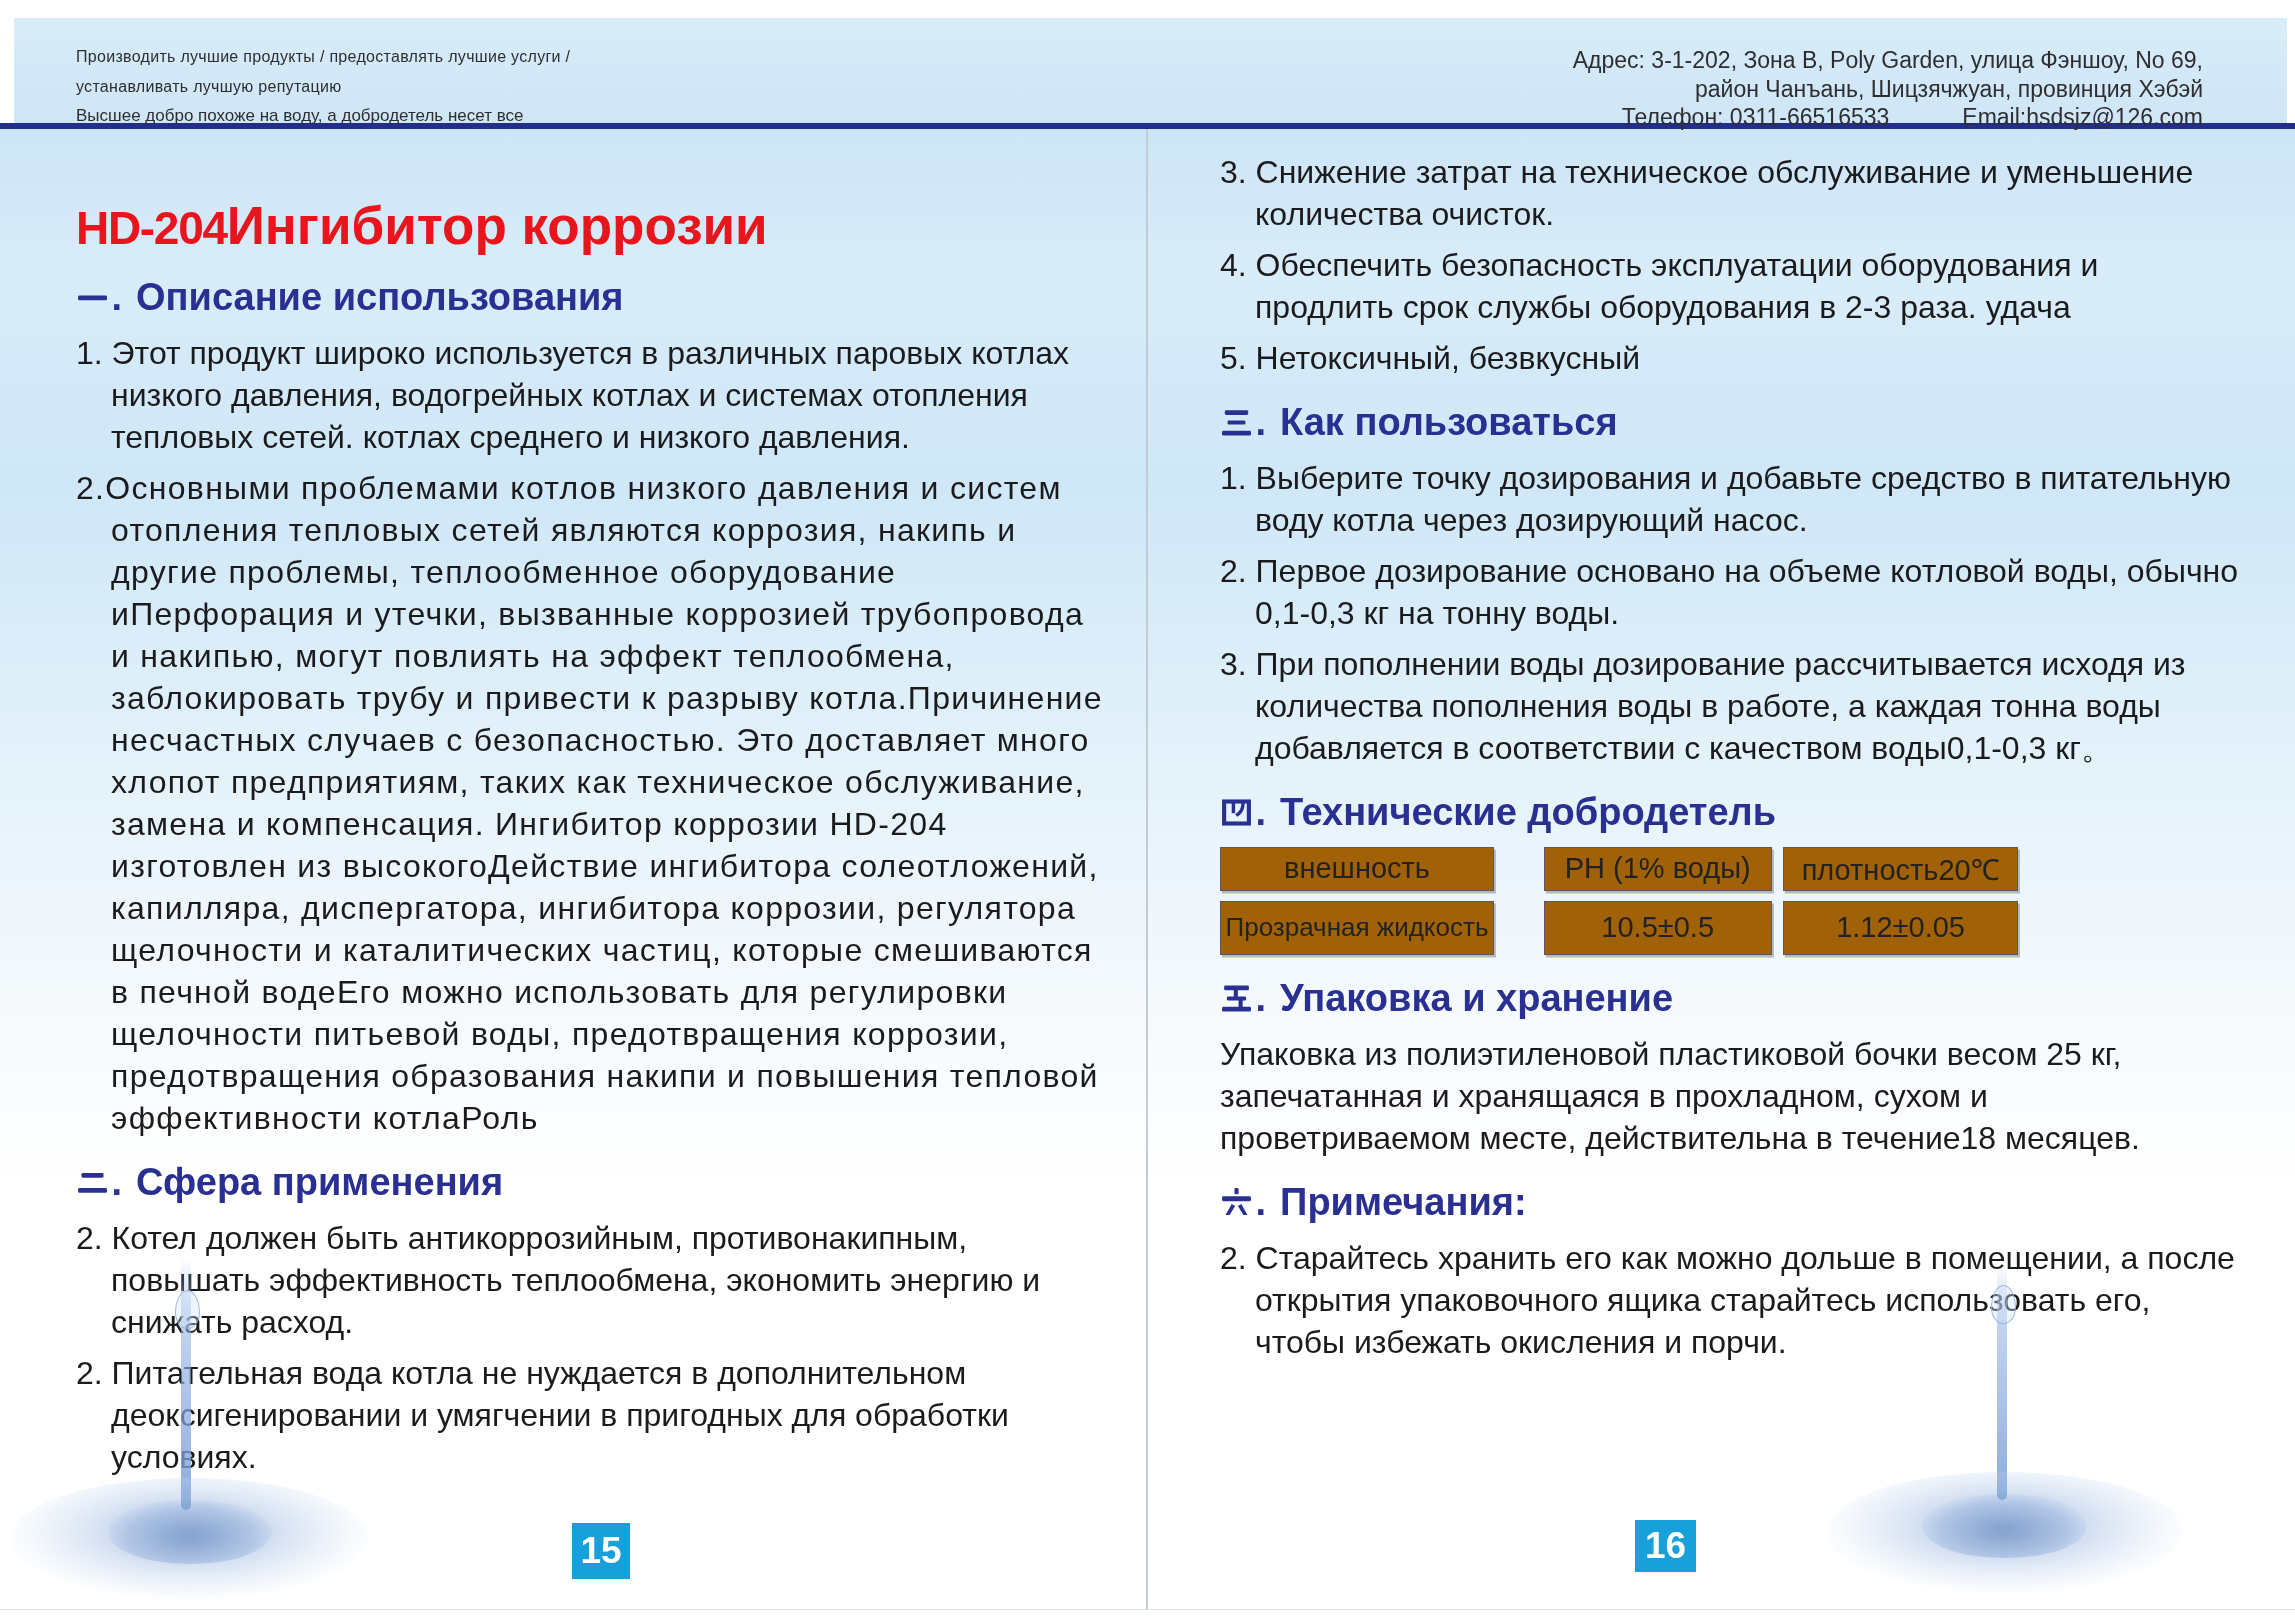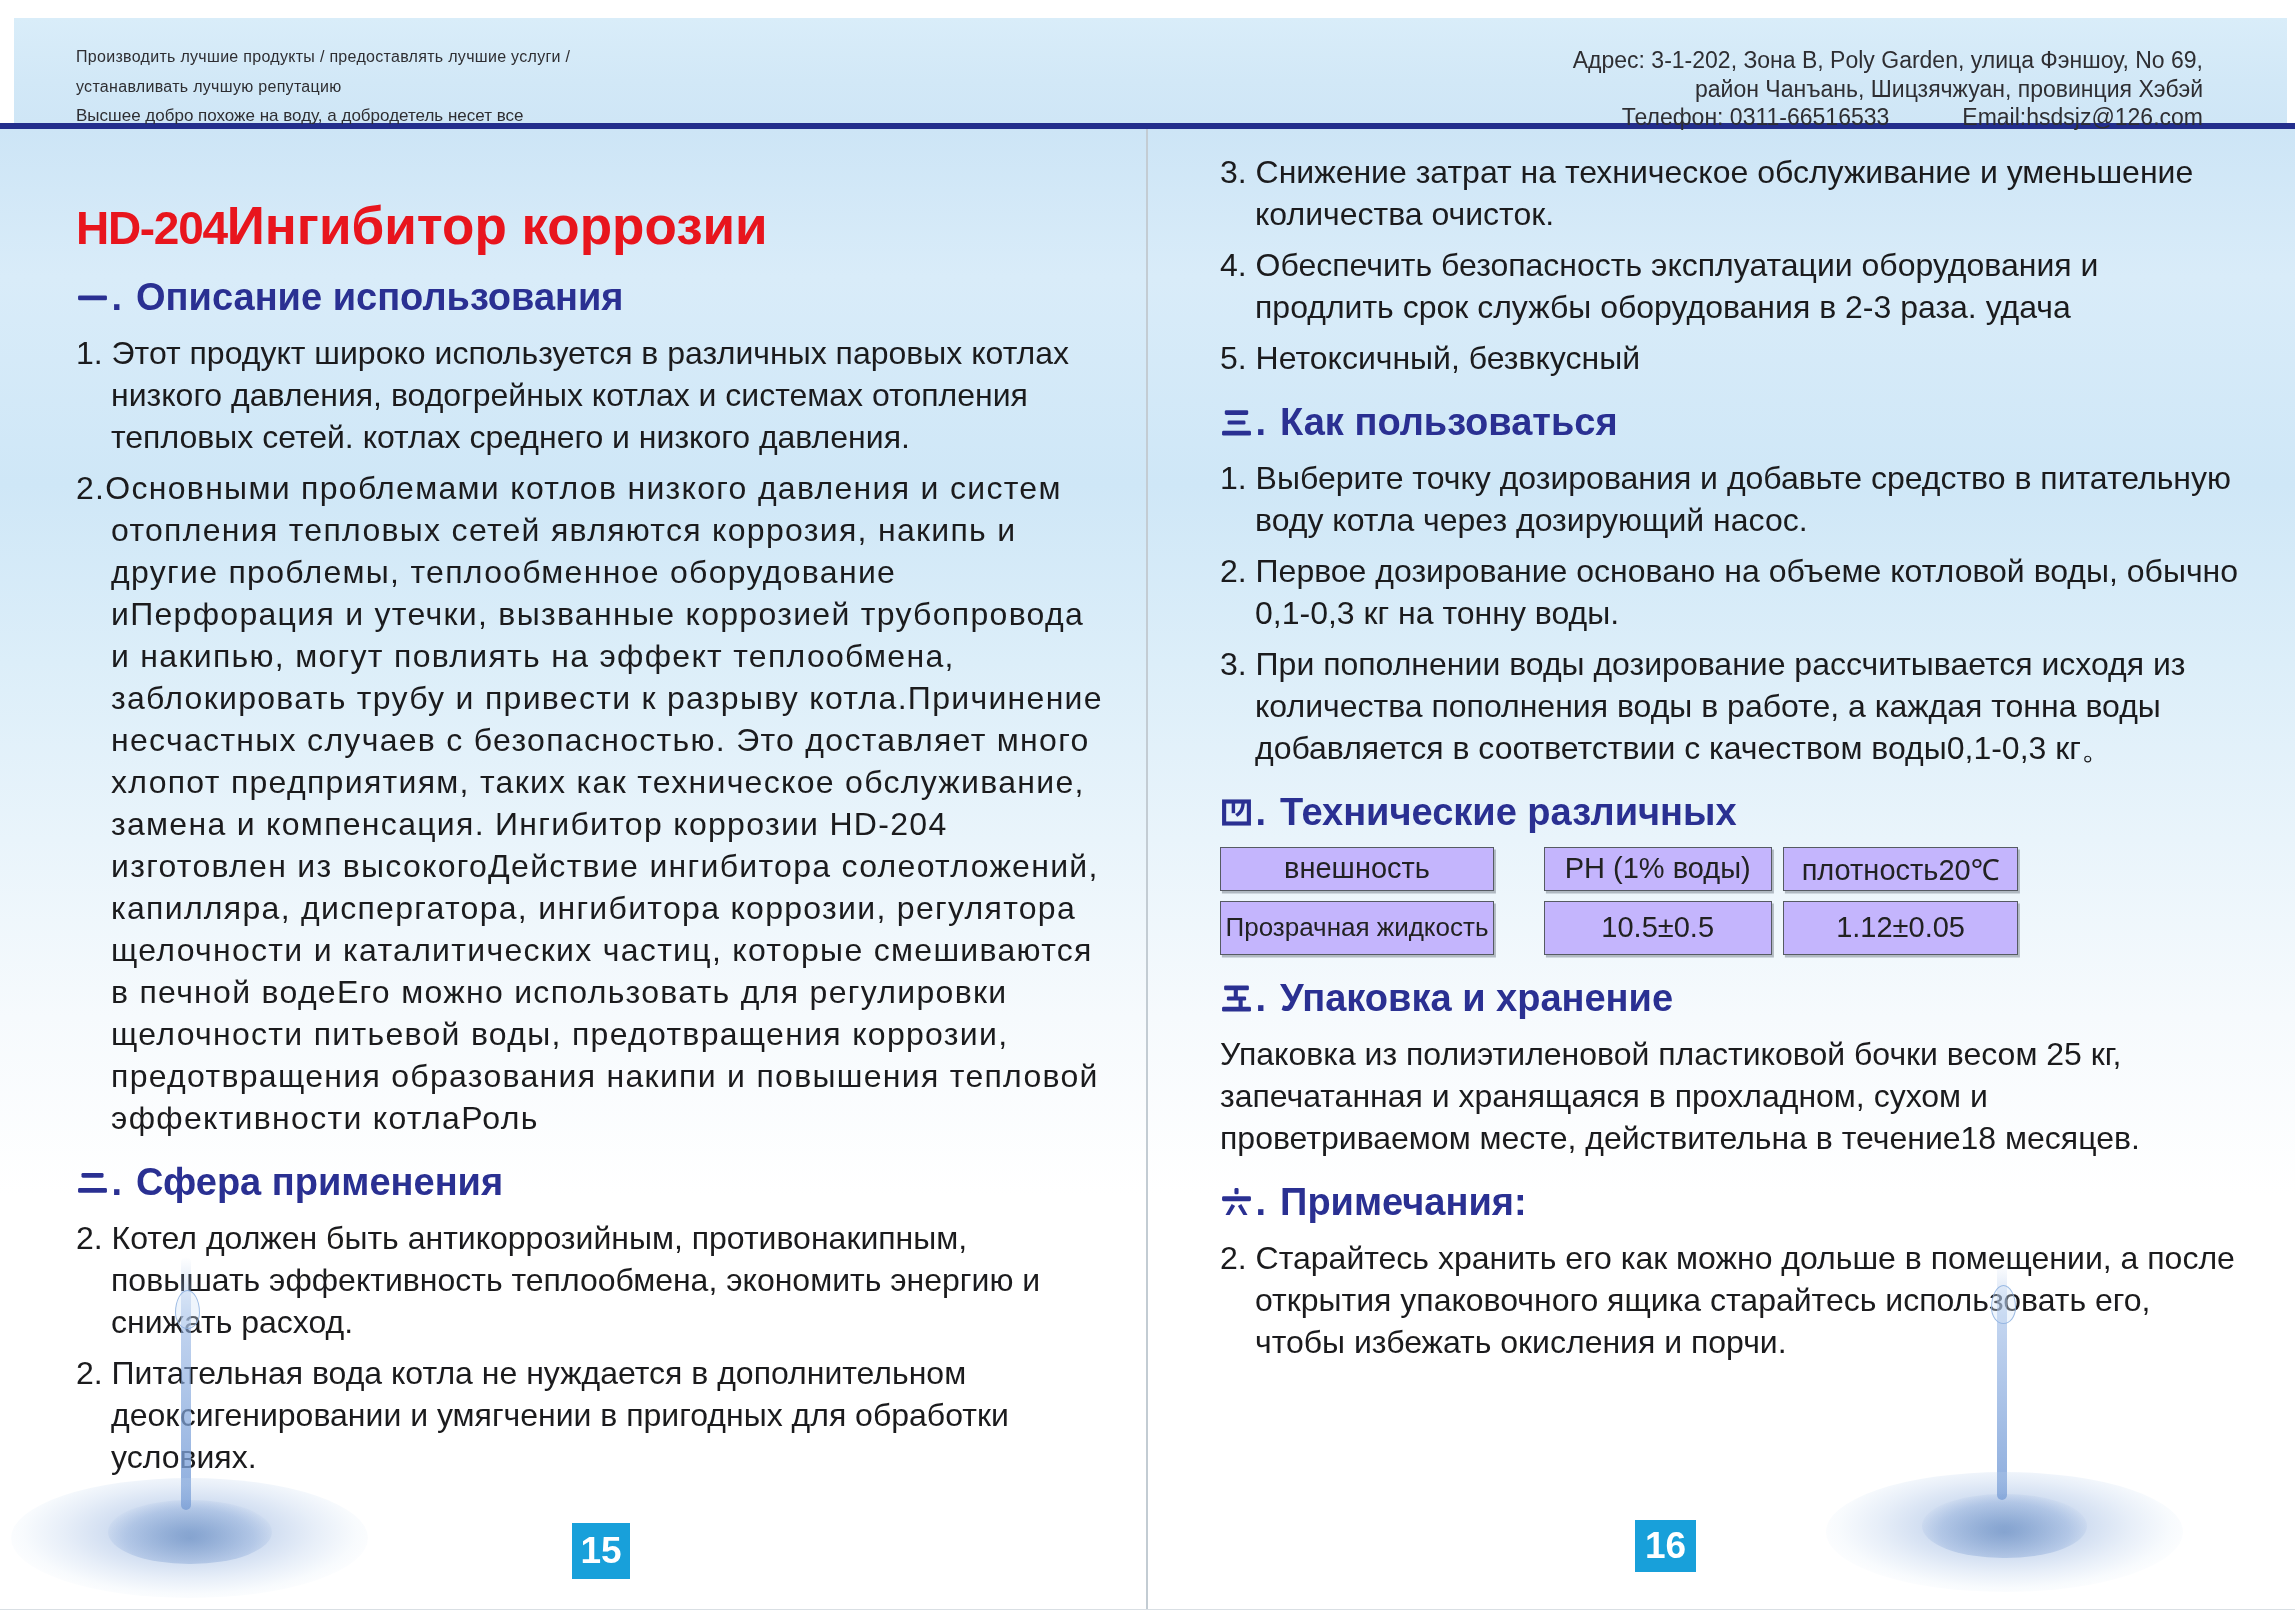--- a/index.html
+++ b/index.html
@@ -52,21 +52,21 @@
   .body-item{
     font-size:32px;line-height:42px;margin:0 0 8.9px 0;
     padding-left:35px;text-indent:-35px;
   }
   .body-item.spread{letter-spacing:1.3px;}
   .body-par{font-size:32px;line-height:42px;margin:0 0 8.9px 0;}
   
   .spec-table{margin:3.8px 0 6.3px 0;width:809px;}
   .spec-row{display:flex;margin-bottom:10px;}
   .spec-cell{
-    background:#c4b5fd;border:1.3px solid #565b63;box-shadow:1.9px 2.5px 0 rgba(125,134,145,.55);
+    background:#a16207;border:1.3px solid #565b63;box-shadow:1.9px 2.5px 0 rgba(125,134,145,.55);
     display:flex;align-items:center;justify-content:center;
     font-size:29px;color:#222;text-align:right;white-space:nowrap;
   }
   .c1{width:272px;margin-right:17.7px;}
   .c2{width:226px;margin-right:11.4px;margin-left:32px;}
   .c3{width:233px;}
   .row-h .spec-cell{height:42px;}
   .row-v .spec-cell{height:52px;}
   .row-v .c1{font-size:26px;}
   
@@ -177,21 +177,21 @@
 
     <h3 class="sec">
       <span class="num-icon" aria-label="四">
           <svg viewBox="0 0 48 48">
             <rect x="6" y="8" width="36" height="32" fill="none" stroke="#2a3092" stroke-width="6"></rect>
             <rect x="17" y="10" width="5" height="15" fill="#2a3092"></rect>
             <path d="M31 10 c0 8 -3 13 -9 16 l3 4 c7 -3 11 -11 11 -20 z" fill="#2a3092"></path>
           </svg>
         </span>
         <span class="num-dot">.</span>
-      <span>Технические различных</span>
+      <span>Технические добродетель</span>
     </h3>
     <div class="spec-table">
       <div class="spec-row row-h">
         <div class="spec-cell c1">внешность</div>
         <div class="spec-cell c2">PH (1% воды)</div>
         <div class="spec-cell c3">плотность20℃</div>
       </div>
       <div class="spec-row row-v">
         <div class="spec-cell c1">Прозрачная жидкость</div>
         <div class="spec-cell c2">10.5±0.5</div>

